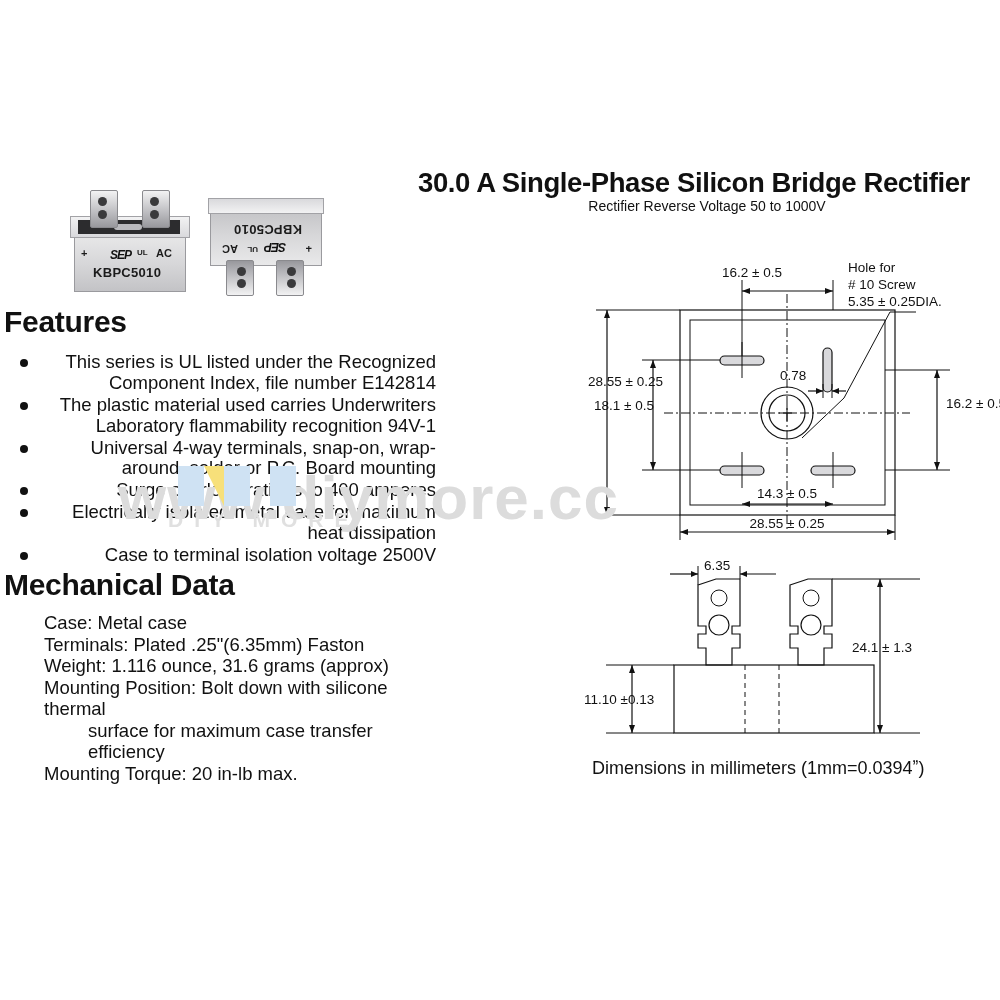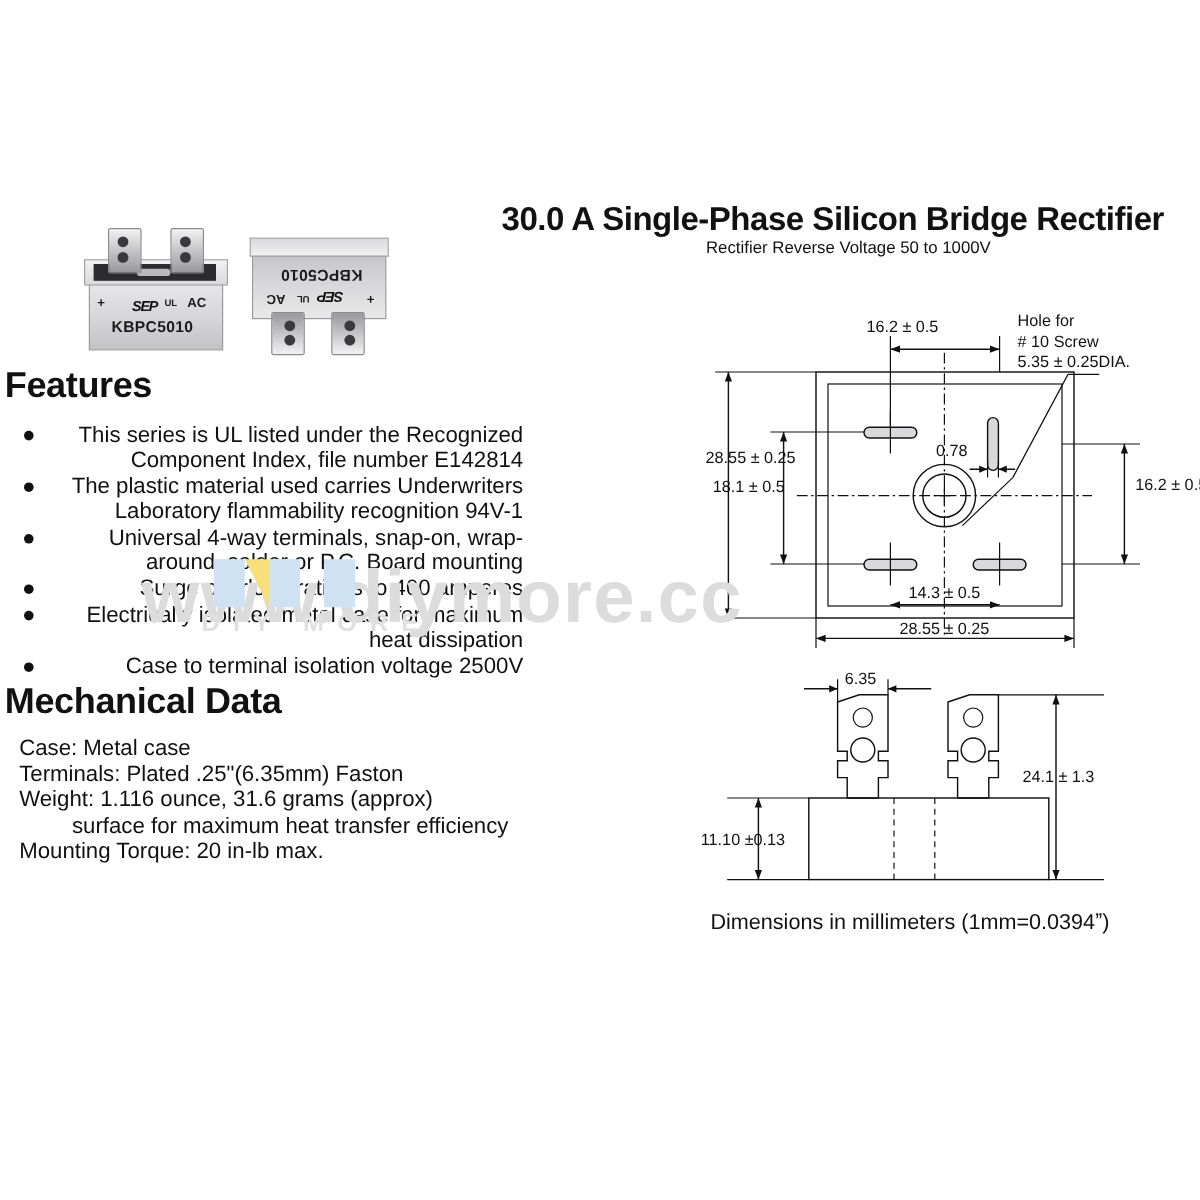--- a/index.html
+++ b/index.html
@@ -35,21 +35,21 @@
 
   
   #features-list{left:6px;top:352px;width:430px;text-align:right;}
   .feat{position:relative;padding-left:40px;margin-bottom:1px;font-size:18.5px;
         line-height:1.13;}
   .feat .bullet{position:absolute;left:14px;top:7px;width:8px;height:8px;
         border-radius:50%;background:#111;}
 
   
   #mech-list{left:16px;top:612px;width:430px;font-size:18.5px;line-height:1.165;}
-  .mech-line{white-space:pre-wrap;}
+  .mech-line{white-space:pre-wrap;margin-left:28px;}
   .mech-ind{padding-left:44px;}
 
   
   #photos{left:60px;top:180px;width:290px;height:120px;}
   .photo{position:absolute;}
   .body-face{position:absolute;background:linear-gradient(180deg,#e9e9ea 0%,#d6d6d8 55%,#c3c3c6 100%);
      border:1px solid #9a9a9e;}
   .body-top{position:absolute;background:linear-gradient(180deg,#f2f2f3,#d9d9dc);
      border:1px solid #a2a2a6;}
   .cavity{position:absolute;background:#2c2c2e;}
@@ -161,21 +161,22 @@
     <span>Case to terminal isolation voltage 2500V</span>
   </div>
 </div>
 
 <div id="mech-head" class="abs sec-head">Mechanical Data</div>
 
 <div id="mech-list" class="abs">
   <div class="mech-line">Case: Metal case</div>
   <div class="mech-line">Terminals: Plated .25"(6.35mm) Faston</div>
   <div class="mech-line">Weight: 1.116 ounce, 31.6 grams (approx)</div>
-  <div class="mech-line mech-ind">surface for maximum heat transfer efficiency</div>
+  <div class="mech-line">Mounting Position: Bolt down with silicone thermal</div>
+  <div class="mech-line mech-ind">surface for maximum case transfer efficiency</div>
   <div class="mech-line">Mounting Torque: 20 in-lb max.</div>
 </div>
 
 <svg id="top-drawing" class="abs" width="420" height="290" viewBox="0 0 420 290">
 
   <rect class="ln" x="100" y="52" width="215" height="205"></rect>
   <rect class="ln-thin" x="110" y="62" width="195" height="185"></rect>
 
   <line class="ln-dash" x1="207" y1="36" x2="207" y2="274"></line>
   <line class="ln-dash" x1="84" y1="155" x2="330" y2="155"></line>

